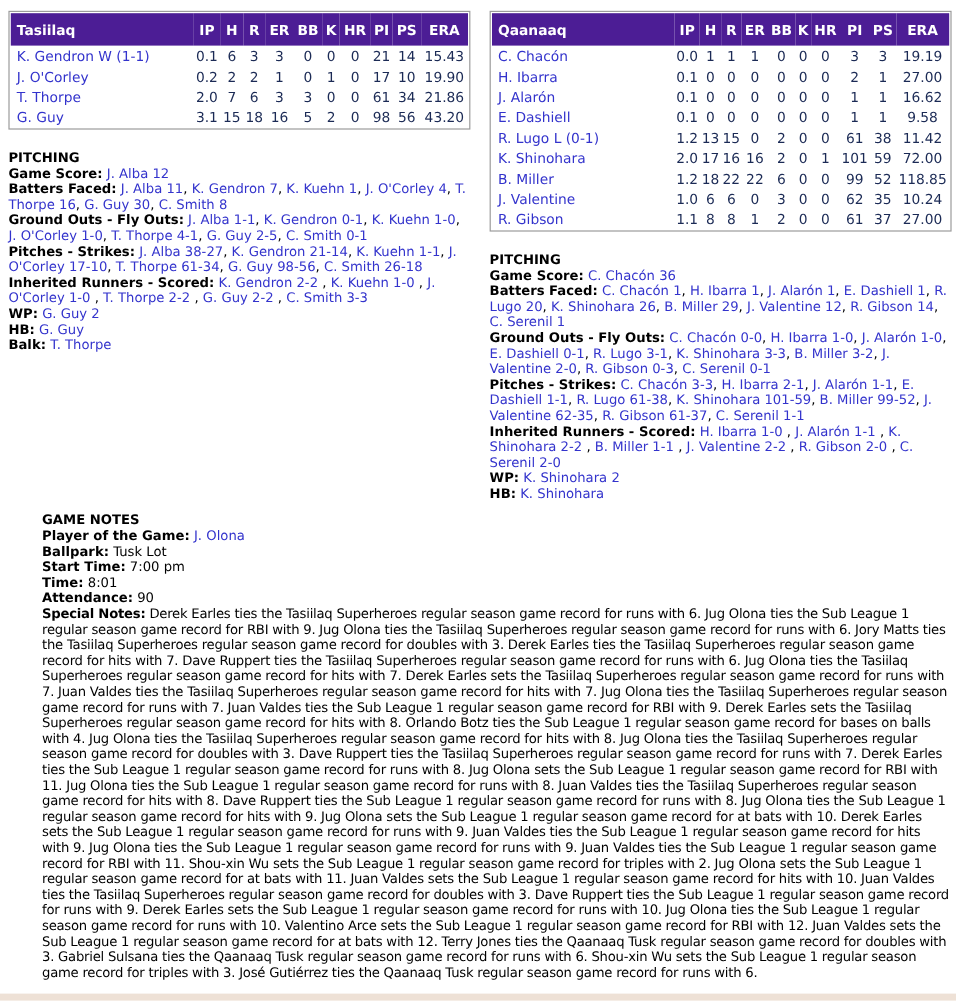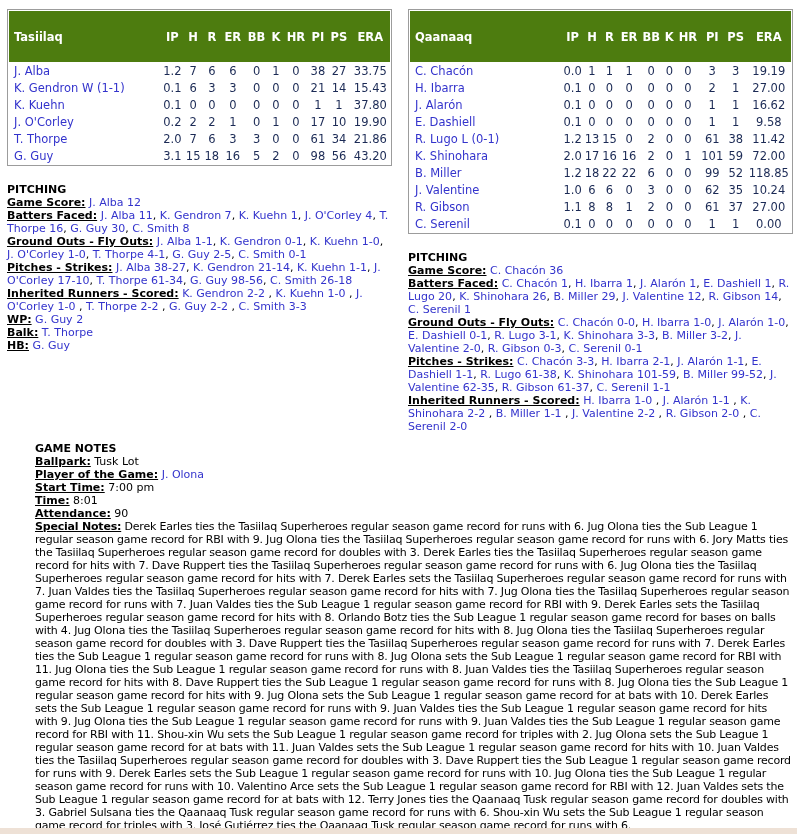--- a/index.html
+++ b/index.html
@@ -6,28 +6,28 @@
   body{
     width:797px;height:834px;position:relative;overflow:hidden;
     background:#ffffff;
     font-family:"DejaVu Sans",sans-serif;
     -webkit-font-smoothing:antialiased;
   }
   .columns{display:flex;gap:16px;padding:9px 5px 0 7px;align-items:flex-start;}
   .col{width:385px;flex:0 0 385px;}
   .tbl-wrap{border:1px solid #9c9c9c;padding:1px;background:#fff;box-sizing:border-box;}
   table{border-collapse:collapse;width:100%;font-size:11.5px;table-layout:auto;}
-  th{background:#4d7c0f;color:#ffffff;text-align:center;font-weight:bold;height:19px;padding:16px 2px;white-space:nowrap;}
+  th{background:#4c1d95;color:#ffffff;text-align:center;font-weight:bold;height:19px;padding:4px 2px;white-space:nowrap;}
   th.name{text-align:left;padding-left:5px;width:145px;}
   td{color:#1b2a55;text-align:center;height:17px;padding:0 1px;white-space:nowrap;}
   td.name{text-align:left;padding-left:5px;}
   a.lnk{color:#3333cc;text-decoration:none;cursor:pointer;}
   .section{margin-top:17px;font-size:11px;line-height:13px;color:#000;}
   .sec-title{font-weight:bold;}
-  .line b{font-weight:bold;text-decoration:underline;}
+  .line b{font-weight:bold;}
   .notes{padding:0 6px 0 7px;margin-top:9px;font-size:11px;line-height:13px;color:#000;margin-left:28px;}
   .notes .sec-title{margin-bottom:0;}
   .notes-text{letter-spacing:-0.2px;}
   .strip{position:absolute;left:0;top:828px;width:797px;height:6px;background:#eee1d6;}
 </style>
 </head>
 <body>
 
 <div class="columns" id="cols">
     <div class="col">
@@ -43,57 +43,31 @@
               <th>BB</th>
               <th>K</th>
               <th>HR</th>
               <th>PI</th>
               <th>PS</th>
               <th>ERA</th>
             </tr>
           </thead>
           <tbody>
             <tr>
-              <td class="name"><a class="lnk">J. Alba</a></td>
-              <td>1.2</td>
-              <td>7</td>
-              <td>6</td>
-              <td>6</td>
-              <td>0</td>
-              <td>1</td>
-              <td>0</td>
-              <td>38</td>
-              <td>27</td>
-              <td>33.75</td>
-            </tr>
-            <tr>
               <td class="name"><a class="lnk">K. Gendron W (1-1)</a></td>
               <td>0.1</td>
               <td>6</td>
               <td>3</td>
               <td>3</td>
               <td>0</td>
               <td>0</td>
               <td>0</td>
               <td>21</td>
               <td>14</td>
               <td>15.43</td>
-            </tr>
-            <tr>
-              <td class="name"><a class="lnk">K. Kuehn</a></td>
-              <td>0.1</td>
-              <td>0</td>
-              <td>0</td>
-              <td>0</td>
-              <td>0</td>
-              <td>0</td>
-              <td>0</td>
-              <td>1</td>
-              <td>1</td>
-              <td>37.80</td>
             </tr>
             <tr>
               <td class="name"><a class="lnk">J. O'Corley</a></td>
               <td>0.2</td>
               <td>2</td>
               <td>2</td>
               <td>1</td>
               <td>0</td>
               <td>1</td>
               <td>0</td>
@@ -131,22 +105,22 @@
         </table>
       </div>
       <div class="section">
         <div class="sec-title">PITCHING</div>
         <div class="line"><b>Game Score:</b> <a class="lnk">J. Alba 12</a></div>
         <div class="line"><b>Batters Faced:</b> <a class="lnk">J. Alba 11</a>, <a class="lnk">K. Gendron 7</a>, <a class="lnk">K. Kuehn 1</a>, <a class="lnk">J. O'Corley 4</a>, <a class="lnk">T. Thorpe 16</a>, <a class="lnk">G. Guy 30</a>, <a class="lnk">C. Smith 8</a></div>
         <div class="line"><b>Ground Outs - Fly Outs:</b> <a class="lnk">J. Alba 1-1</a>, <a class="lnk">K. Gendron 0-1</a>, <a class="lnk">K. Kuehn 1-0</a>, <a class="lnk">J. O'Corley 1-0</a>, <a class="lnk">T. Thorpe 4-1</a>, <a class="lnk">G. Guy 2-5</a>, <a class="lnk">C. Smith 0-1</a></div>
         <div class="line"><b>Pitches - Strikes:</b> <a class="lnk">J. Alba 38-27</a>, <a class="lnk">K. Gendron 21-14</a>, <a class="lnk">K. Kuehn 1-1</a>, <a class="lnk">J. O'Corley 17-10</a>, <a class="lnk">T. Thorpe 61-34</a>, <a class="lnk">G. Guy 98-56</a>, <a class="lnk">C. Smith 26-18</a></div>
         <div class="line"><b>Inherited Runners - Scored:</b> <a class="lnk">K. Gendron 2-2</a> , <a class="lnk">K. Kuehn 1-0</a> , <a class="lnk">J. O'Corley 1-0</a> , <a class="lnk">T. Thorpe 2-2</a> , <a class="lnk">G. Guy 2-2</a> , <a class="lnk">C. Smith 3-3</a></div>
         <div class="line"><b>WP:</b> <a class="lnk">G. Guy 2</a></div>
+        <div class="line"><b>HB:</b> <a class="lnk">G. Guy</a></div>
         <div class="line"><b>Balk:</b> <a class="lnk">T. Thorpe</a></div>
-        <div class="line"><b>HB:</b> <a class="lnk">G. Guy</a></div>
       </div>
     </div>
     <div class="col">
       <div class="tbl-wrap">
         <table>
           <thead>
             <tr>
               <th class="name">Qaanaaq</th>
               <th>IP</th>
               <th>H</th>
@@ -271,52 +245,41 @@
               <td>8</td>
               <td>8</td>
               <td>1</td>
               <td>2</td>
               <td>0</td>
               <td>0</td>
               <td>61</td>
               <td>37</td>
               <td>27.00</td>
             </tr>
-            <tr>
-              <td class="name"><a class="lnk">C. Serenil</a></td>
-              <td>0.1</td>
-              <td>0</td>
-              <td>0</td>
-              <td>0</td>
-              <td>0</td>
-              <td>0</td>
-              <td>0</td>
-              <td>1</td>
-              <td>1</td>
-              <td>0.00</td>
-            </tr>
           </tbody>
         </table>
       </div>
       <div class="section">
         <div class="sec-title">PITCHING</div>
         <div class="line"><b>Game Score:</b> <a class="lnk">C. Chacón 36</a></div>
         <div class="line"><b>Batters Faced:</b> <a class="lnk">C. Chacón 1</a>, <a class="lnk">H. Ibarra 1</a>, <a class="lnk">J. Alarón 1</a>, <a class="lnk">E. Dashiell 1</a>, <a class="lnk">R. Lugo 20</a>, <a class="lnk">K. Shinohara 26</a>, <a class="lnk">B. Miller 29</a>, <a class="lnk">J. Valentine 12</a>, <a class="lnk">R. Gibson 14</a>, <a class="lnk">C. Serenil 1</a></div>
         <div class="line"><b>Ground Outs - Fly Outs:</b> <a class="lnk">C. Chacón 0-0</a>, <a class="lnk">H. Ibarra 1-0</a>, <a class="lnk">J. Alarón 1-0</a>, <a class="lnk">E. Dashiell 0-1</a>, <a class="lnk">R. Lugo 3-1</a>, <a class="lnk">K. Shinohara 3-3</a>, <a class="lnk">B. Miller 3-2</a>, <a class="lnk">J. Valentine 2-0</a>, <a class="lnk">R. Gibson 0-3</a>, <a class="lnk">C. Serenil 0-1</a></div>
         <div class="line"><b>Pitches - Strikes:</b> <a class="lnk">C. Chacón 3-3</a>, <a class="lnk">H. Ibarra 2-1</a>, <a class="lnk">J. Alarón 1-1</a>, <a class="lnk">E. Dashiell 1-1</a>, <a class="lnk">R. Lugo 61-38</a>, <a class="lnk">K. Shinohara 101-59</a>, <a class="lnk">B. Miller 99-52</a>, <a class="lnk">J. Valentine 62-35</a>, <a class="lnk">R. Gibson 61-37</a>, <a class="lnk">C. Serenil 1-1</a></div>
         <div class="line"><b>Inherited Runners - Scored:</b> <a class="lnk">H. Ibarra 1-0</a> , <a class="lnk">J. Alarón 1-1</a> , <a class="lnk">K. Shinohara 2-2</a> , <a class="lnk">B. Miller 1-1</a> , <a class="lnk">J. Valentine 2-2</a> , <a class="lnk">R. Gibson 2-0</a> , <a class="lnk">C. Serenil 2-0</a></div>
+        <div class="line"><b>WP:</b> <a class="lnk">K. Shinohara 2</a></div>
+        <div class="line"><b>HB:</b> <a class="lnk">K. Shinohara</a></div>
       </div>
     </div>
   </div>
 
 <div class="notes">
   <div class="sec-title">GAME NOTES</div>
   <div id="gn-lines">
+      <div class="line"><b>Player of the Game:</b> <a class="lnk">J. Olona</a></div>
       <div class="line"><b>Ballpark:</b> Tusk Lot</div>
-      <div class="line"><b>Player of the Game:</b> <a class="lnk">J. Olona</a></div>
       <div class="line"><b>Start Time:</b> 7:00 pm</div>
       <div class="line"><b>Time:</b> 8:01</div>
       <div class="line"><b>Attendance:</b> 90</div>
       <div class="line notes-text"><b>Special Notes:</b> Derek Earles ties the Tasiilaq Superheroes regular season game record for runs with 6. Jug Olona ties the Sub League 1 regular season game record for RBI with 9. Jug Olona ties the Tasiilaq Superheroes regular season game record for runs with 6. Jory Matts ties the Tasiilaq Superheroes regular season game record for doubles with 3. Derek Earles ties the Tasiilaq Superheroes regular season game record for hits with 7. Dave Ruppert ties the Tasiilaq Superheroes regular season game record for runs with 6. Jug Olona ties the Tasiilaq Superheroes regular season game record for hits with 7. Derek Earles sets the Tasiilaq Superheroes regular season game record for runs with 7. Juan Valdes ties the Tasiilaq Superheroes regular season game record for hits with 7. Jug Olona ties the Tasiilaq Superheroes regular season game record for runs with 7. Juan Valdes ties the Sub League 1 regular season game record for RBI with 9. Derek Earles sets the Tasiilaq Superheroes regular season game record for hits with 8. Orlando Botz ties the Sub League 1 regular season game record for bases on balls with 4. Jug Olona ties the Tasiilaq Superheroes regular season game record for hits with 8. Jug Olona ties the Tasiilaq Superheroes regular season game record for doubles with 3. Dave Ruppert ties the Tasiilaq Superheroes regular season game record for runs with 7. Derek Earles ties the Sub League 1 regular season game record for runs with 8. Jug Olona sets the Sub League 1 regular season game record for RBI with 11. Jug Olona ties the Sub League 1 regular season game record for runs with 8. Juan Valdes ties the Tasiilaq Superheroes regular season game record for hits with 8. Dave Ruppert ties the Sub League 1 regular season game record for runs with 8. Jug Olona ties the Sub League 1 regular season game record for hits with 9. Jug Olona sets the Sub League 1 regular season game record for at bats with 10. Derek Earles sets the Sub League 1 regular season game record for runs with 9. Juan Valdes ties the Sub League 1 regular season game record for hits with 9. Jug Olona ties the Sub League 1 regular season game record for runs with 9. Juan Valdes ties the Sub League 1 regular season game record for RBI with 11. Shou-xin Wu sets the Sub League 1 regular season game record for triples with 2. Jug Olona sets the Sub League 1 regular season game record for at bats with 11. Juan Valdes sets the Sub League 1 regular season game record for hits with 10. Juan Valdes ties the Tasiilaq Superheroes regular season game record for doubles with 3. Dave Ruppert ties the Sub League 1 regular season game record for runs with 9. Derek Earles sets the Sub League 1 regular season game record for runs with 10. Jug Olona ties the Sub League 1 regular season game record for runs with 10. Valentino Arce sets the Sub League 1 regular season game record for RBI with 12. Juan Valdes sets the Sub League 1 regular season game record for at bats with 12. Terry Jones ties the Qaanaaq Tusk regular season game record for doubles with 3. Gabriel Sulsana ties the Qaanaaq Tusk regular season game record for runs with 6. Shou-xin Wu sets the Sub League 1 regular season game record for triples with 3. José Gutiérrez ties the Qaanaaq Tusk regular season game record for runs with 6.</div>
     </div>
 </div>
 
 <div class="strip"></div>
 
 </body></html>

